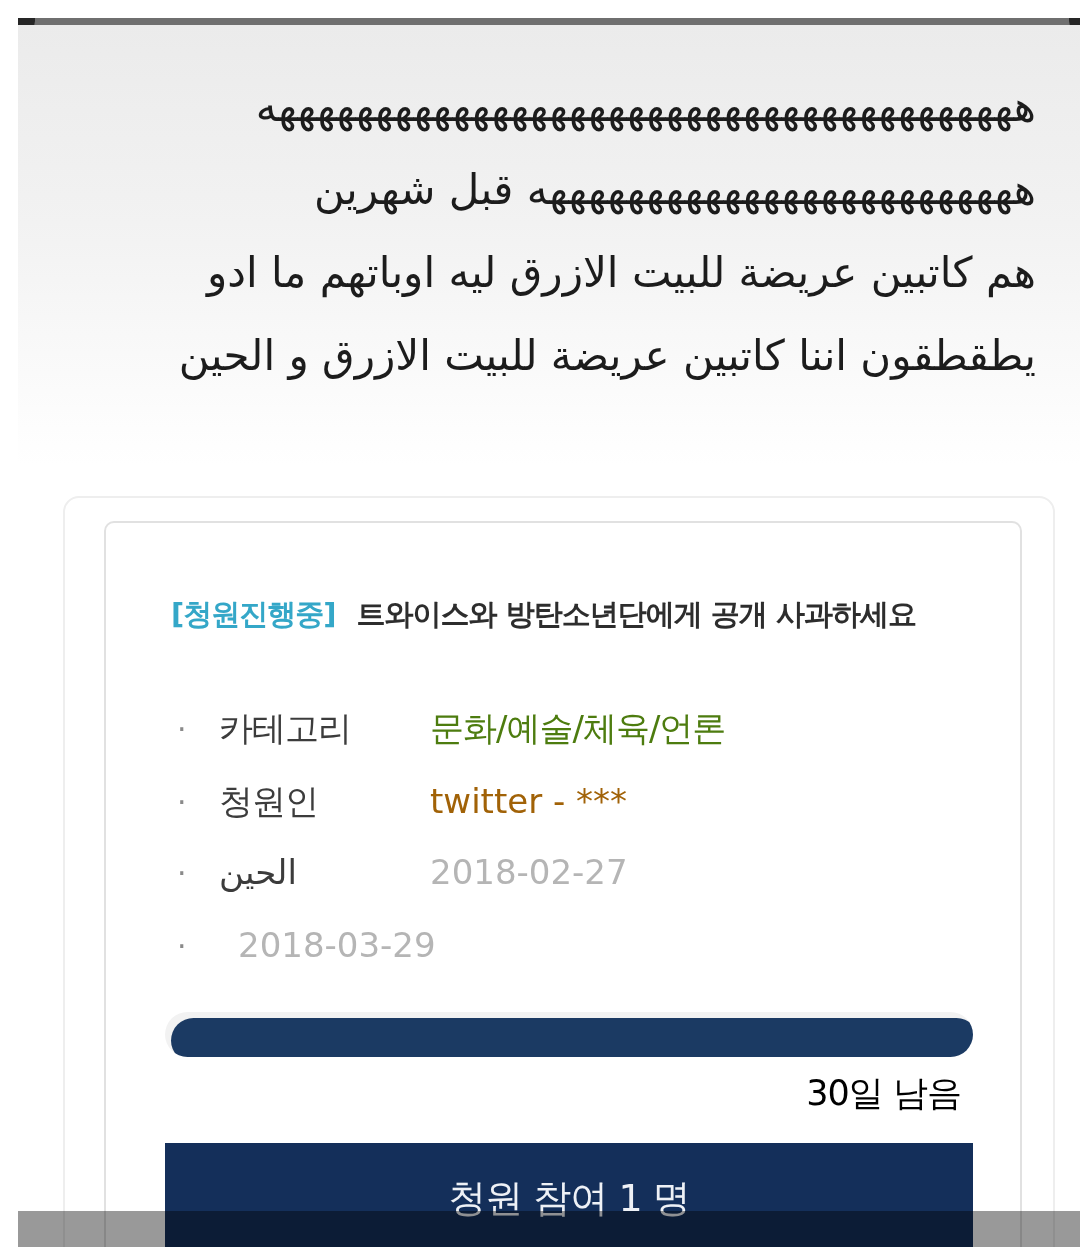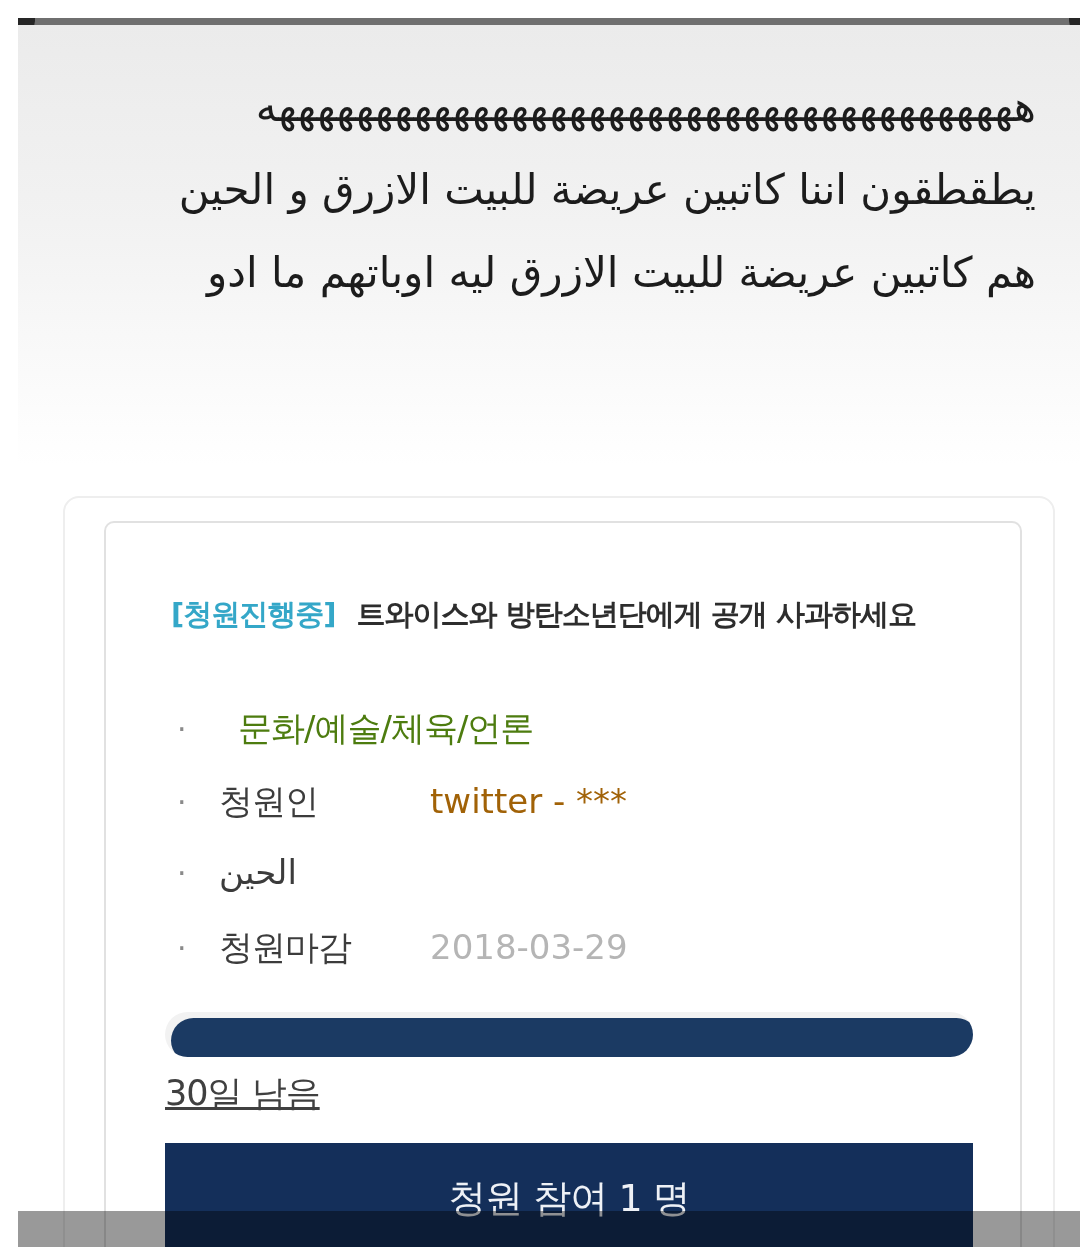--- a/index.html
+++ b/index.html
@@ -59,21 +59,21 @@
   .value.link  { color: #4d7c0f; font-weight: 500; letter-spacing: -1px; }
   .value.muted { color: #a16207; }
   .value.faint { color: #b5b5b5; }
 
   .progress-track {
     margin-top: 26px; width: 100%; height: 45px;
     border-radius: 23px; background: #f2f2f2; overflow: hidden;
   }
   .progress-fill { height: 100%; background: #1b3a63; border-radius: 23px; }
 
-  .remaining { margin-top: 13px; text-align: left; font-size: 35px; color: #404040; letter-spacing: -1px; text-decoration: underline; }
+  .remaining { margin-top: 13px; text-align: right; font-size: 35px; color: #000000; letter-spacing: -1px; }
 
   .petition-button {
     margin-top: 26px; width: 100%; height: 130px;
     background: #142f5a; border: none; cursor: pointer;
     color: #eef1f6; font-size: 38px; letter-spacing: -1px;
     font-family: inherit; padding-top: 2px;
     display: flex; align-items: flex-start; justify-content: center;
   }
   .petition-button span { margin-top: 28px; }
 
@@ -86,48 +86,50 @@
 </head>
 <body>
 
 <div class="top-strip"></div>
 <div class="top-corner left"></div>
 <div class="top-corner right"></div>
 <div class="gradient-bg"></div>
 
 <div class="post-text" dir="rtl">
   <div class="line">هههههههههههههههههههههههههههههههههههههههه</div>
+  <div class="line">هههههههههههههههههههههههههه قبل شهرين</div>
+  <div class="line">هم كاتبين عريضة للبيت الازرق ليه اوباتهم ما ادو</div>
   <div class="line">يطقطقون اننا كاتبين عريضة للبيت الازرق و الحين</div>
-  <div class="line">هم كاتبين عريضة للبيت الازرق ليه اوباتهم ما ادو</div>
 </div>
 
 <div class="card-outer">
   <div class="card-inner">
 
     <div class="card-title">
       <span class="status">[청원진행중]</span><span> 트와이스와 방탄소년단에게 공개 사과하세요</span>
     </div>
 
     <div class="meta-list">
       <div class="meta-row">
         <span class="bullet">·</span>
+        <span class="label">카테고리</span>
         <span class="value link">문화/예술/체육/언론</span>
       </div>
       <div class="meta-row">
         <span class="bullet">·</span>
         <span class="label">청원인</span>
         <span class="value muted">twitter - ***</span>
       </div>
       <div class="meta-row">
         <span class="bullet">·</span>
         <span class="label">الحين</span>
+        <span class="value faint">2018-02-27</span>
       </div>
       <div class="meta-row">
         <span class="bullet">·</span>
-        <span class="label">청원마감</span>
         <span class="value faint">2018-03-29</span>
       </div>
     </div>
 
     <div class="progress-track">
       <div class="progress-fill" style="width: 100%;"></div>
     </div>
 
     <div class="remaining">30일 남음</div>
 

